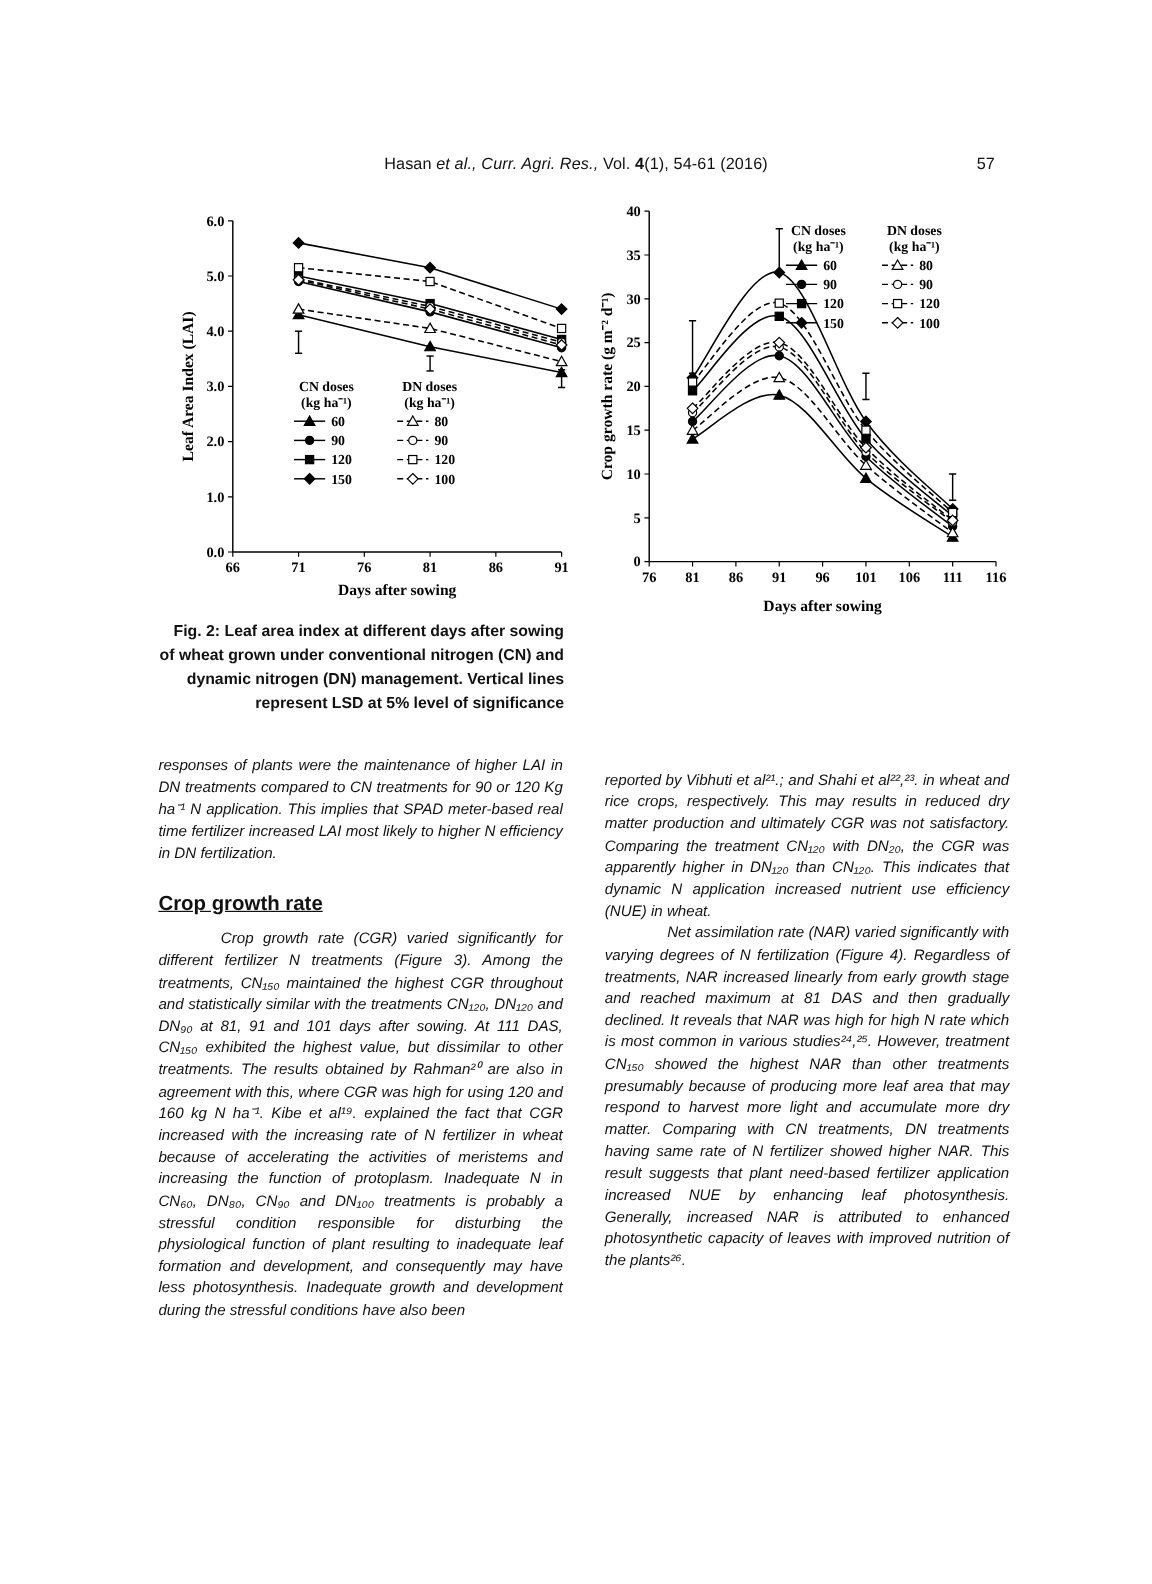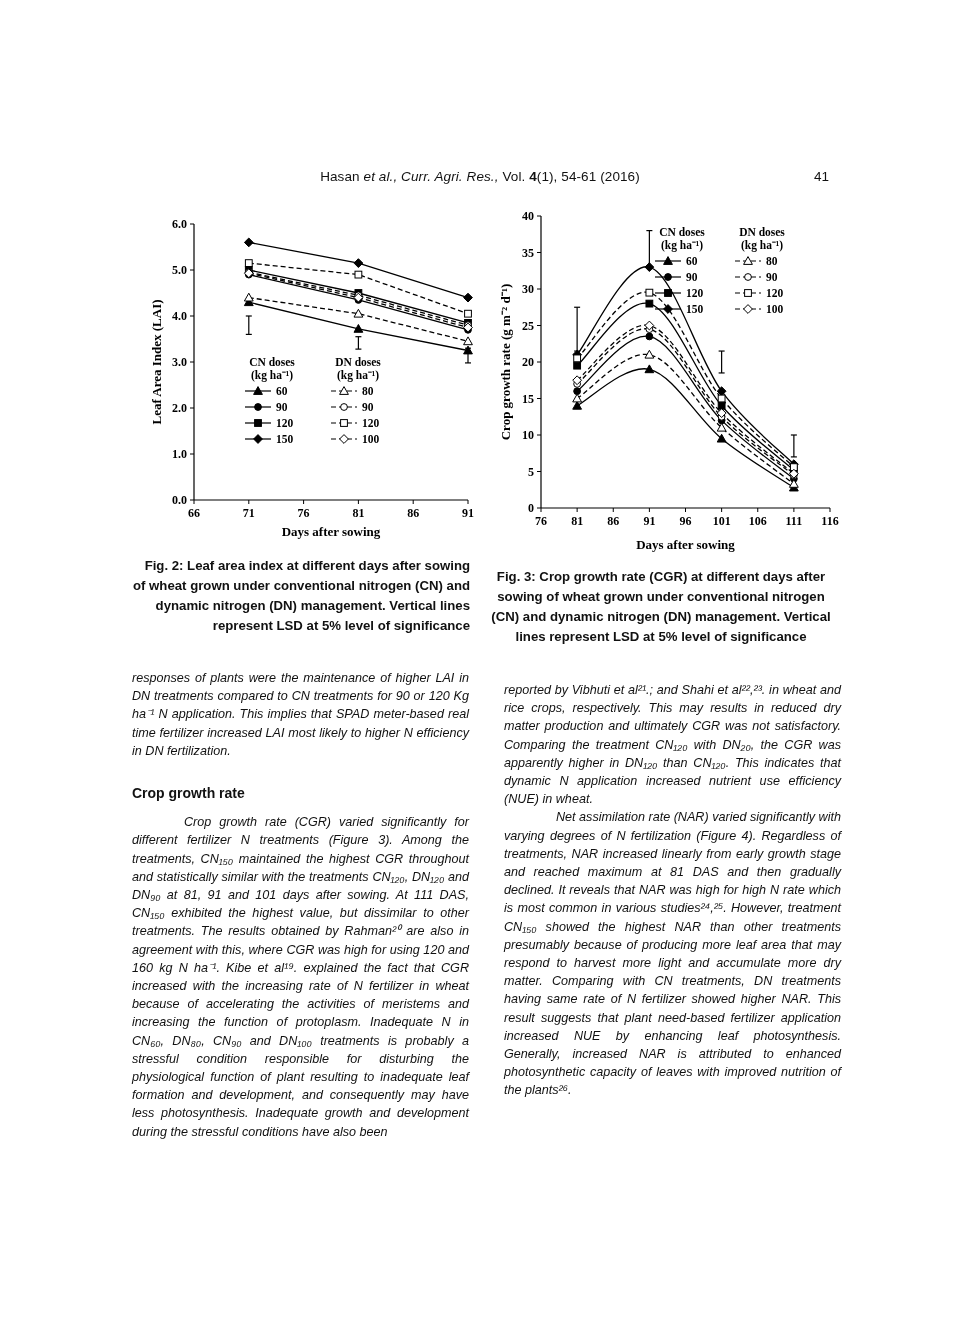--- a/index.html
+++ b/index.html
@@ -5,21 +5,20 @@
   * { box-sizing: border-box; }
   html, body { margin: 0; padding: 0; background: #ffffff; }
   .page {
     position: relative;
     width: 960px;
     height: 1152px;
     background: #ffffff;
     font-family: "Liberation Sans", sans-serif;
     color: #111111;
     overflow: hidden;
-    margin-top: 40px;
   }
   .page-header { position: absolute; top: 129px; left: 0; width: 100%; font-size: 13.5px; }
   .citation { text-align: center; letter-spacing: 0.1px; }
   .page-num { position: absolute; right: 131px; top: 0; }
   .fig { position: absolute; margin: 0; }
   .fig2 { left: 148px; top: 170px; }
   .fig3 { left: 497px; top: 166px; }
   .caption {
     position: absolute;
     font-weight: bold;
@@ -33,32 +32,32 @@
     position: absolute;
     width: 337px;
     font-size: 12.6px;
     line-height: 18.2px;
     text-align: justify;
   }
   .col-left  { left: 132px; top: 629px; }
   .col-right { left: 504px; top: 641px; }
   .para { margin: 0; font-style: italic; }
   .indent { text-indent: 52px; }
-  .subhead { font-size: 14px; margin: 24px 0 11px 0; }
+  .subhead { font-size: 17px; margin: 24px 0 11px 0; text-decoration: underline; }
   svg { display: block; }
   svg text { font-family: "Liberation Serif", serif; }
 </style>
 </head>
 <body>
 
 <div class="page">
 
   <header class="page-header">
     <div class="citation"><span>Hasan </span><i>et al., Curr. Agri. Res.,</i><span> Vol. </span><b>4</b><span>(1), 54-61 (2016)</span></div>
-    <div class="page-num">41</div>
+    <div class="page-num">57</div>
   </header>
 
   <figure class="fig fig2">
     <svg width="330" height="333">
         <line x1="46" y1="290" x2="320" y2="290" stroke="#000" stroke-width="1.2"></line>
         <line x1="46" y1="14" x2="46" y2="290" stroke="#000" stroke-width="1.2"></line>
         <line x1="46" y1="290" x2="46" y2="294" stroke="#000" stroke-width="1"></line>
         <text x="46" y="307" text-anchor="middle" font-size="12" font-weight="bold">66</text>
         <line x1="100.80000000000001" y1="290" x2="100.80000000000001" y2="294" stroke="#000" stroke-width="1"></line>
         <text x="100.80000000000001" y="307" text-anchor="middle" font-size="12" font-weight="bold">71</text>
@@ -276,21 +275,20 @@
         <circle cx="251" cy="71" r="3.4" fill="#fff" stroke="#000" stroke-width="1"></circle>
         <text x="269" y="75" font-size="11.5" font-weight="bold">90</text>
         <line x1="238" y1="87" x2="264" y2="87" stroke="#000" stroke-width="1.2" stroke-dasharray="5,3"></line>
         <rect x="247.6" y="83.6" width="6.8" height="6.8" fill="#fff" stroke="#000" stroke-width="1"></rect>
         <text x="269" y="91" font-size="11.5" font-weight="bold">120</text>
         <line x1="238" y1="103" x2="264" y2="103" stroke="#000" stroke-width="1.2" stroke-dasharray="5,3"></line>
         <polygon points="251,98.6 255.4,103 251,107.4 246.6,103" fill="#fff" stroke="#000" stroke-width="1"></polygon>
         <text x="269" y="107" font-size="11.5" font-weight="bold">100</text>
       </svg>
   </figure>
-  <div class="caption caption3">Fig. 3: Crop growth rate (CGR) at different days after sowing of wheat grown under conventional nitrogen (CN) and dynamic nitrogen (DN) management. Vertical lines represent LSD at 5% level of significance</div>
 
   <section class="col col-left">
     <p class="para">responses of plants were the maintenance of higher LAI in DN treatments compared to CN treatments for 90 or 120 Kg ha⁻¹ N application. This implies that SPAD meter-based real time fertilizer increased LAI most likely to higher N efficiency in DN fertilization.</p>
     <h3 class="subhead">Crop growth rate</h3>
     <p class="para indent">Crop growth rate (CGR) varied significantly for different fertilizer N treatments (Figure 3). Among the treatments, CN₁₅₀ maintained the highest CGR throughout and statistically similar with the treatments CN₁₂₀, DN₁₂₀ and DN₉₀ at 81, 91 and 101 days after sowing. At 111 DAS, CN₁₅₀ exhibited the highest value, but dissimilar to other treatments. The results obtained by Rahman²⁰ are also in agreement with this, where CGR was high for using 120 and 160 kg N ha⁻¹. Kibe et al¹⁹. explained the fact that CGR increased with the increasing rate of N fertilizer in wheat because of accelerating the activities of meristems and increasing the function of protoplasm. Inadequate N in CN₆₀, DN₈₀, CN₉₀ and DN₁₀₀ treatments is probably a stressful condition responsible for disturbing the physiological function of plant resulting to inadequate leaf formation and development, and consequently may have less photosynthesis. Inadequate growth and development during the stressful conditions have also been</p>
   </section>
 
   <section class="col col-right">
     <p class="para">reported by Vibhuti et al²¹.; and Shahi et al²²,²³. in wheat and rice crops, respectively. This may results in reduced dry matter production and ultimately CGR was not satisfactory. Comparing the treatment CN₁₂₀ with DN₂₀, the CGR was apparently higher in DN₁₂₀ than CN₁₂₀. This indicates that dynamic N application increased nutrient use efficiency (NUE) in wheat.</p>
     <p class="para indent">Net assimilation rate (NAR) varied significantly with varying degrees of N fertilization (Figure 4). Regardless of treatments, NAR increased linearly from early growth stage and reached maximum at 81 DAS and then gradually declined. It reveals that NAR was high for high N rate which is most common in various studies²⁴,²⁵. However, treatment CN₁₅₀ showed the highest NAR than other treatments presumably because of producing more leaf area that may respond to harvest more light and accumulate more dry matter. Comparing with CN treatments, DN treatments having same rate of N fertilizer showed higher NAR. This result suggests that plant need-based fertilizer application increased NUE by enhancing leaf photosynthesis. Generally, increased NAR is attributed to enhanced photosynthetic capacity of leaves with improved nutrition of the plants²⁶.</p>

